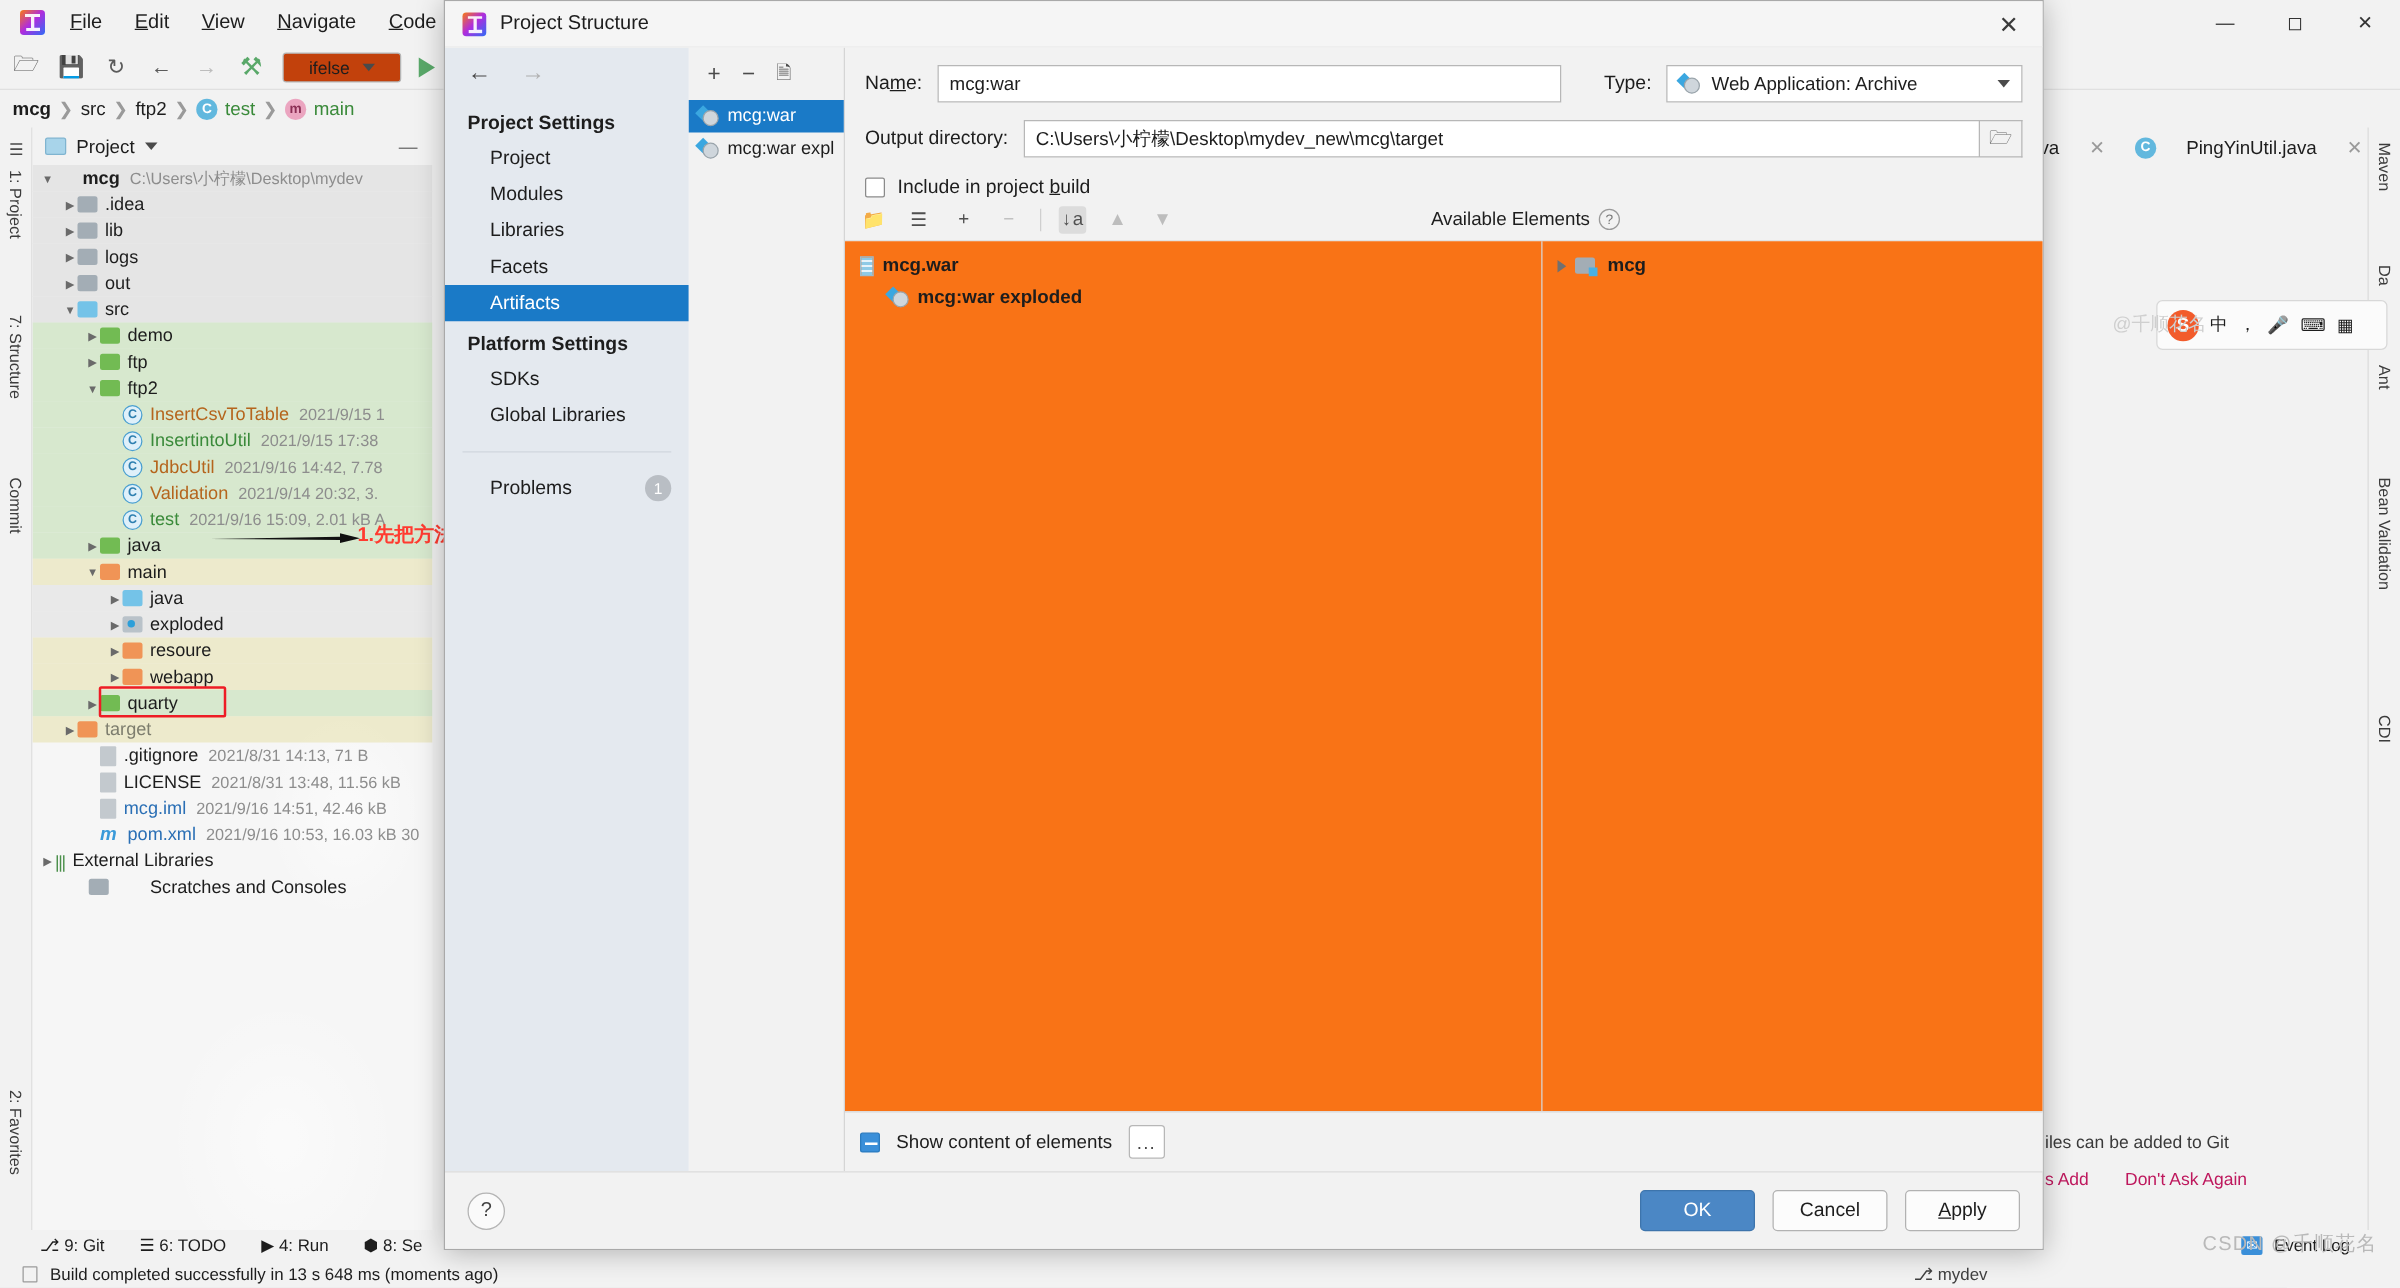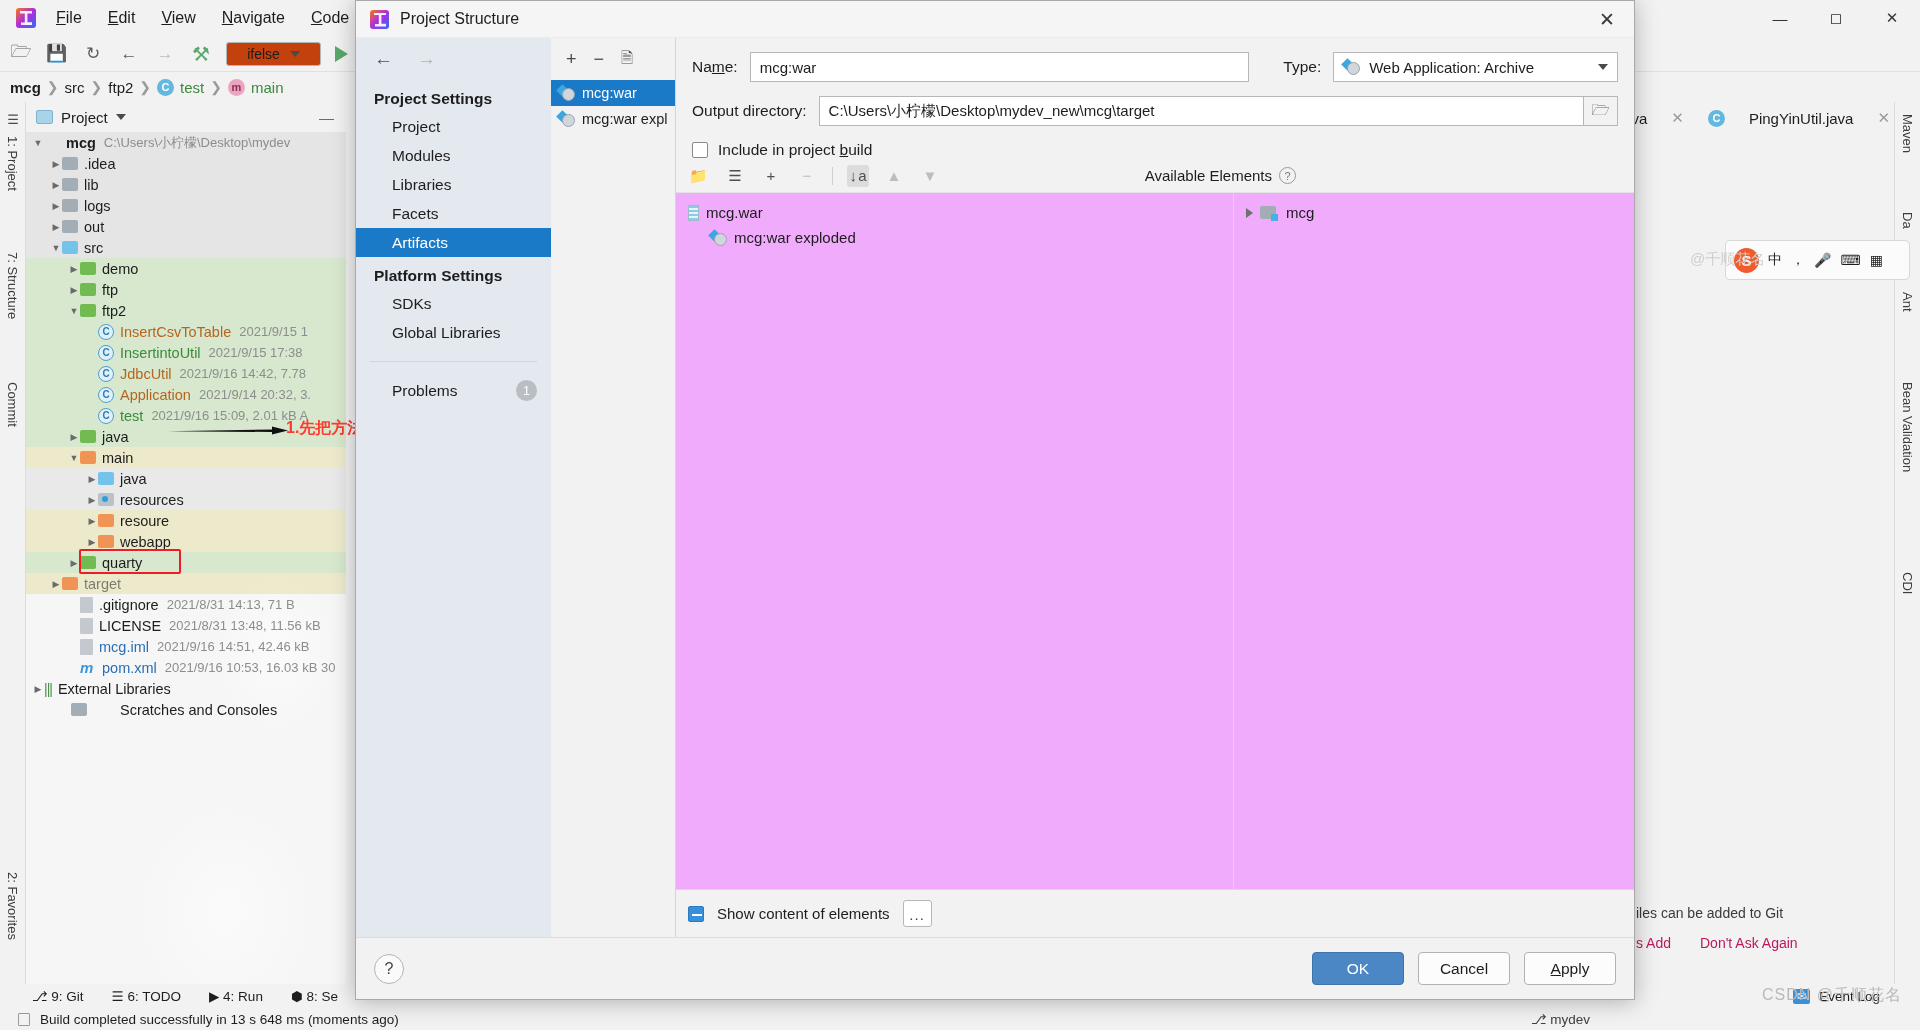--- a/index.html
+++ b/index.html
@@ -198,21 +198,21 @@
 
   .layout-tb { height: 34px; display: flex; align-items: center; gap: 14px; padding: 0 12px; border-bottom: 1px solid #e2e2e2; }
   .ltb-ico { width: 22px; height: 22px; display: flex; align-items: center; justify-content: center; color: #4f4f4f; font-size: 15px; }
   .ltb-ico.boxed { background: #dcdcdc; border-radius: 3px; }
   .ltb-ico.dim { color: #bdbdbd; }
   .ltb-sep { width: 1px; height: 18px; background: #cfcfcf; }
   .avail-head { margin-left: auto; display: flex; align-items: center; gap: 7px; font-size: 15px; padding-right: 0; }
   .qmark { width: 17px; height: 17px; border-radius: 50%; border: 1.3px solid #9a9a9a; color: #7a7a7a; font-size: 11px;
            display: flex; align-items: center; justify-content: center; }
 
-  .panes { flex: 1; display: flex; min-height: 0; background: #f0abfc; }
+  .panes { flex: 1; display: flex; min-height: 0; background: #f97316; font-weight: bold; }
   .pane-l { flex: 1; border-right: 1px solid #d8d8d8; padding-top: 7px; }
   .pane-r { width: 400px; padding-top: 7px; }
   .el-row { height: 25px; display: flex; align-items: center; gap: 7px; font-size: 15px; padding-left: 12px; }
   .war-ico { width: 11px; height: 16px; background: repeating-linear-gradient(180deg,#8ecae6 0 2px,#e6f3fa 2px 4px);
              border: 1px solid #9dbccd; flex: none; }
   .tri-r { width:0;height:0;border-top:5px solid transparent;border-bottom:5px solid transparent;border-left:7px solid #707070; }
 
   .bottom-strip { height: 48px; display: flex; align-items: center; gap: 13px; padding-left: 12px; border-top: 1px solid #d8d8d8; background: #f2f2f2; }
   .dots-btn { width: 29px; height: 27px; border: 1px solid #b7b7b7; background: #fff; border-radius: 3px;
               display: flex; align-items: flex-end; justify-content: center; padding-bottom: 3px; font-size: 15px; letter-spacing: 1px; color: #444; }
@@ -373,21 +373,21 @@
           </div>
           <div class="row tint-green" style="padding-left: 60px;">
             <span class="arrow"></span>
             <span class="cls-ico">C</span>
             <span class="lbl orange-t">JdbcUtil</span>
             <span class="meta">2021/9/16 14:42, 7.78</span>
           </div>
           <div class="row tint-green" style="padding-left: 60px;">
             <span class="arrow"></span>
             <span class="cls-ico">C</span>
-            <span class="lbl orange-t">Application</span>
+            <span class="lbl orange-t">Validation</span>
             <span class="meta">2021/9/14 20:32, 3.</span>
           </div>
           <div class="row tint-green" style="padding-left: 60px;">
             <span class="arrow"></span>
             <span class="cls-ico">C</span>
             <span class="lbl green-t">test</span>
             <span class="meta">2021/9/16 15:09, 2.01 kB A</span>
           </div>
           <div class="row tint-green" style="padding-left: 42px;">
             <span class="arrow">▶</span>
@@ -400,21 +400,21 @@
             <span class="lbl">main</span>
           </div>
           <div class="row tint-gray2" style="padding-left: 60px;">
             <span class="arrow">▶</span>
             <span class="fico blue"></span>
             <span class="lbl">java</span>
           </div>
           <div class="row tint-gray2" style="padding-left: 60px;">
             <span class="arrow">▶</span>
             <span class="fico res"></span>
-            <span class="lbl">resources</span>
+            <span class="lbl">exploded</span>
           </div>
           <div class="row tint-yellow" style="padding-left: 60px;">
             <span class="arrow">▶</span>
             <span class="fico orange"></span>
             <span class="lbl">resoure</span>
           </div>
           <div class="row tint-yellow" style="padding-left: 60px;">
             <span class="arrow">▶</span>
             <span class="fico orange"></span>
             <span class="lbl">webapp</span>

